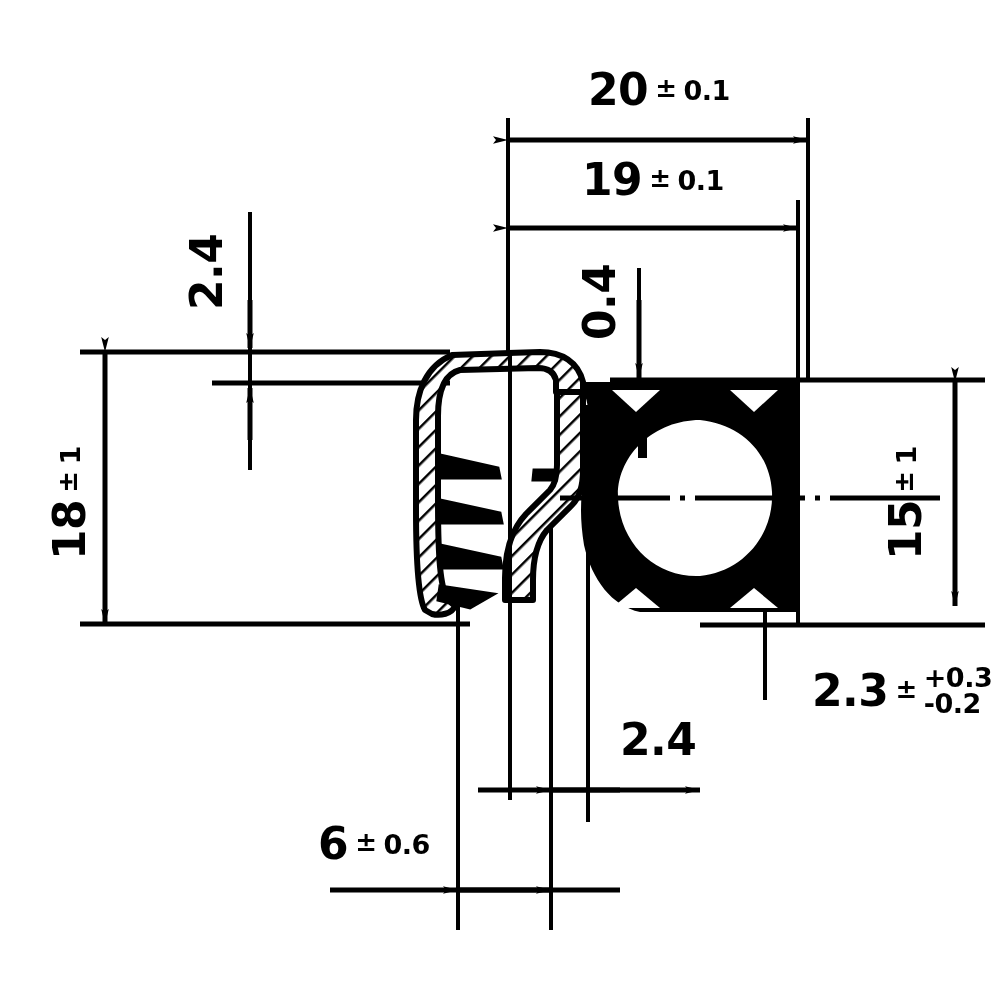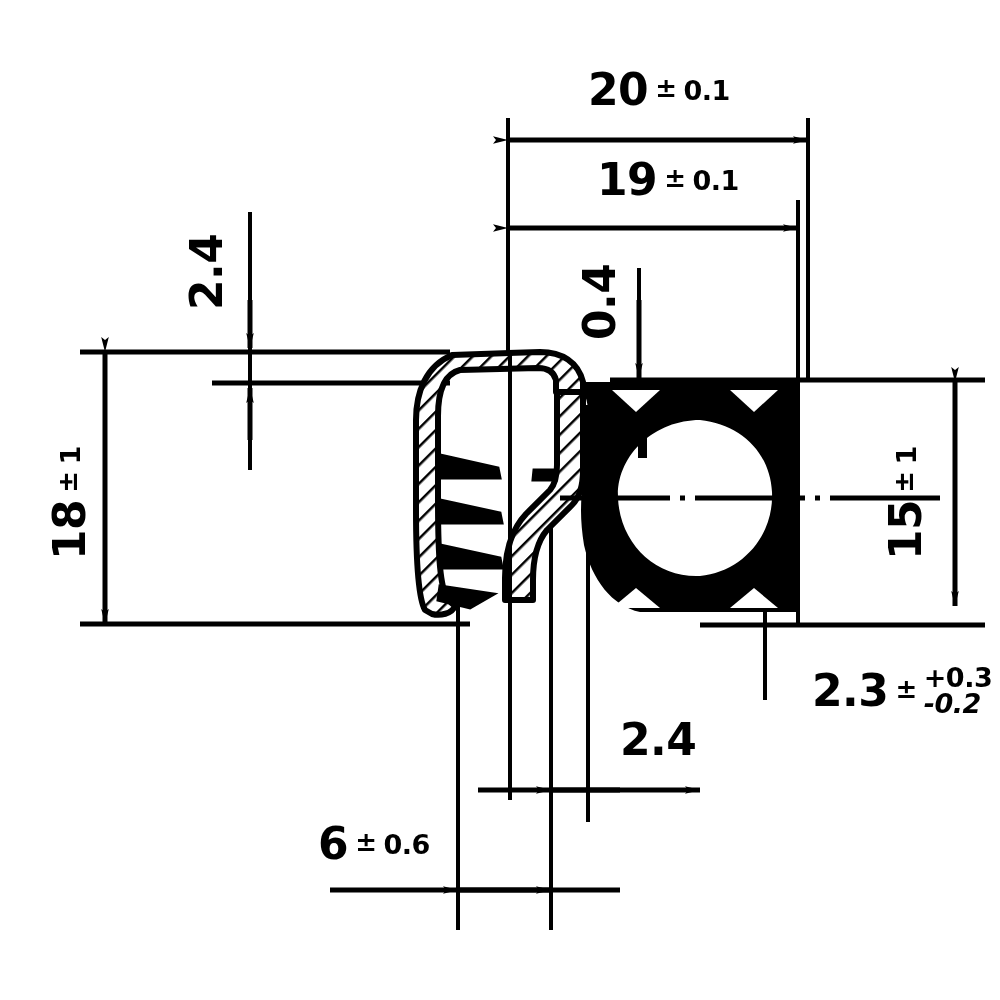--- a/index.html
+++ b/index.html
@@ -226,21 +226,21 @@
   </svg>
 
   <div class="dim-label dim-main" style="left:588px; top:68px;">
     <span class="lbl-row">
       <span>20</span>
       <span class="plusminus">±</span>
       <span class="dim-tol">0.1</span>
     </span>
   </div>
 
-  <div class="dim-label dim-main" style="left:582px; top:158px;margin-left:15px;">
+  <div class="dim-label dim-main" style="left:582px; top:158px;">
     <span class="lbl-row">
       <span>19</span>
       <span class="plusminus">±</span>
       <span class="dim-tol">0.1</span>
     </span>
   </div>
 
   <div class="dim-label dim-main rot90" style="left:578px; top:340px;">
     <span>0.4</span>
   </div>
@@ -264,21 +264,21 @@
       <span class="dim-tol">1</span>
     </span>
   </div>
 
   <div class="dim-label dim-main" style="left:812px; top:625px;margin-top:40px;">
     <span class="lbl-row">
       <span>2.3</span>
       <span class="plusminus">±</span>
       <span class="tolstack">
         <span style="display:block;">+0.3</span>
-        <span style="display:block;font-style:italic;">-0.2</span>
+        <span style="display:block;">-0.2</span>
       </span>
     </span>
   </div>
 
   <div class="dim-label dim-main" style="left:620px; top:718px;">
     <span>2.4</span>
   </div>
 
   <div class="dim-label dim-main" style="left:318px; top:822px;">
     <span class="lbl-row">

